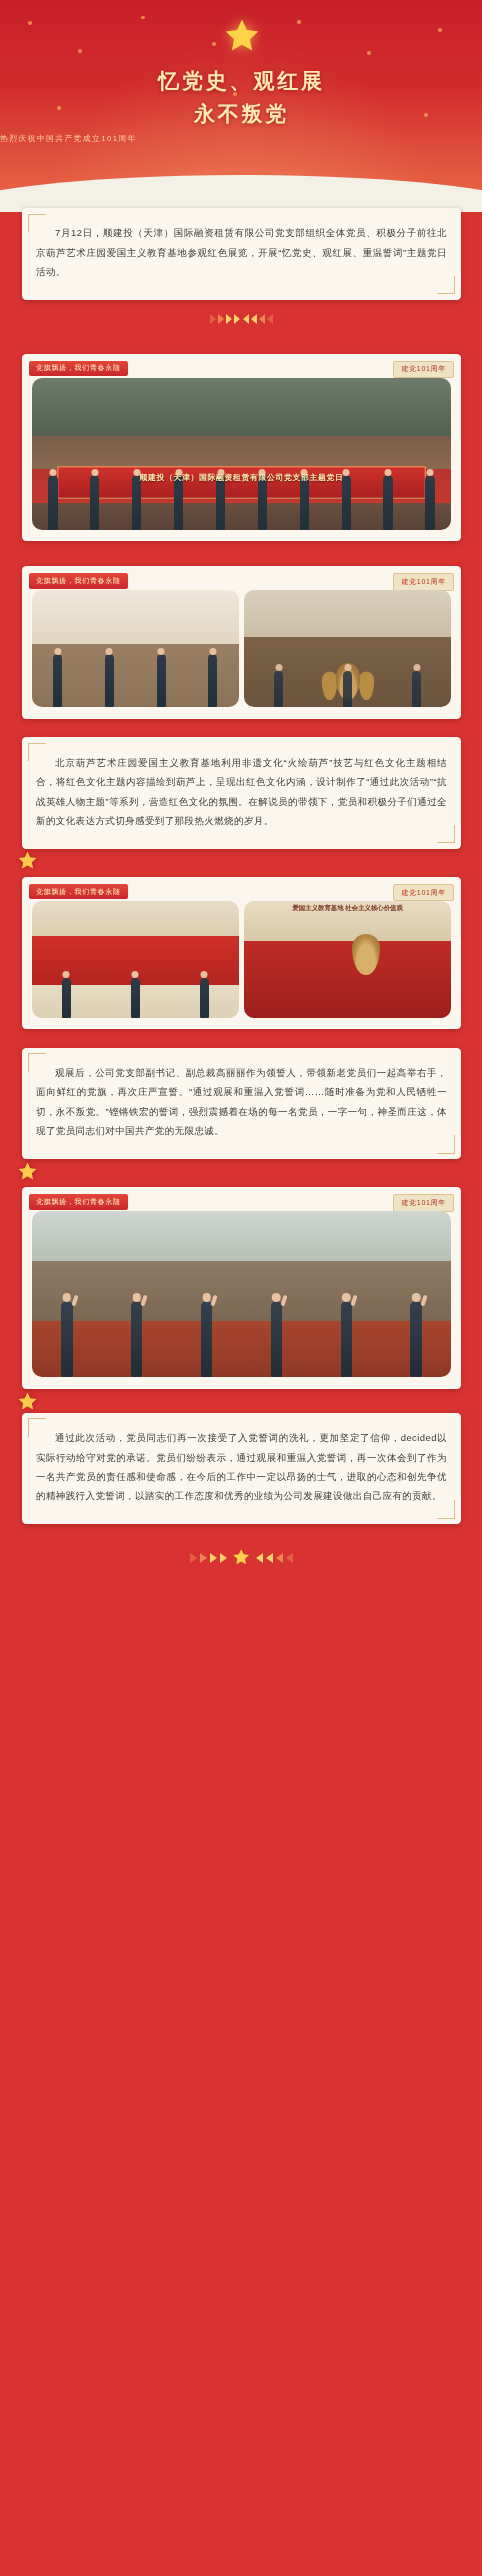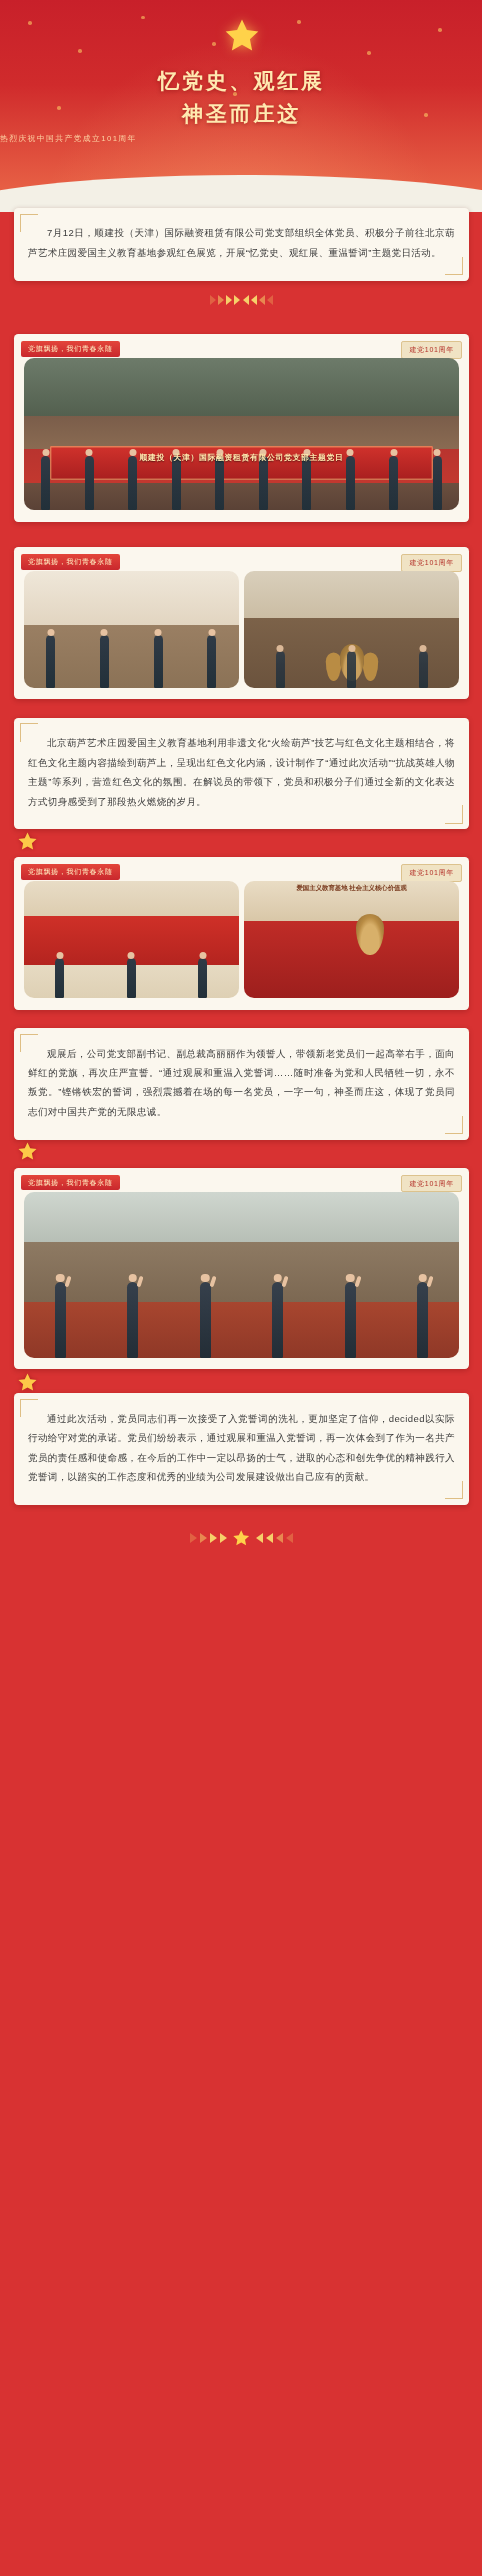--- a/index.html
+++ b/index.html
@@ -70,21 +70,21 @@
   .hdr-wave {
     position: absolute;
     left: 0; right: 0; bottom: -1.4px;
     height: 38px;
     background: #f3f0e6;
     border-radius: 50% 50% 0 0 / 100% 100% 0 0;
     transform: scaleX(1.25);
   }
 
   
-  .block { padding: 0 14px; }
+  .block { padding: 0 22px; }
 
   .paper {
     position: relative;
     background: #fbf7ee;
     border-radius: 4.2px;
     padding: 15.5px 14px 18.4px;
     box-shadow: 0 1.4px 5.7px rgba(90,10,10,.25);
   }
   .paper p {
     color: #3a3a3a;
@@ -328,21 +328,21 @@
       <span style="left:424px;top:113px"></span>
         <span style="left:233px;top:92px"></span>
     </div>
 
     <svg class="hdr-star" viewBox="0 0 24 24">
       <path fill="currentColor" d="M12 1.6l3.1 6.6 7.2.9-5.3 4.9 1.4 7.1L12 17.6 5.6 21.1 7 14 1.7 9.1l7.2-.9z"></path>
     </svg>
 
     <div class="hdr-title">
       <div>忆党史、观红展</div>
-      <div>神圣而庄这</div>
+      <div>永不叛党</div>
     </div>
     <div class="hdr-sub">热烈庆祝中国共产党成立101周年</div>
     <div class="hdr-wave"></div>
   </div>
 
   <div class="block" style="margin-top:-4.2px">
     <div class="paper">
       <div class="paper-corner-tl"></div>
       <div class="paper-corner-br"></div>
       <p>7月12日，顺建投（天津）国际融资租赁有限公司党支部组织全体党员、积极分子前往北京葫芦艺术庄园爱国主义教育基地参观红色展览，开展“忆党史、观红展、重温誓词”主题党日活动。</p>

